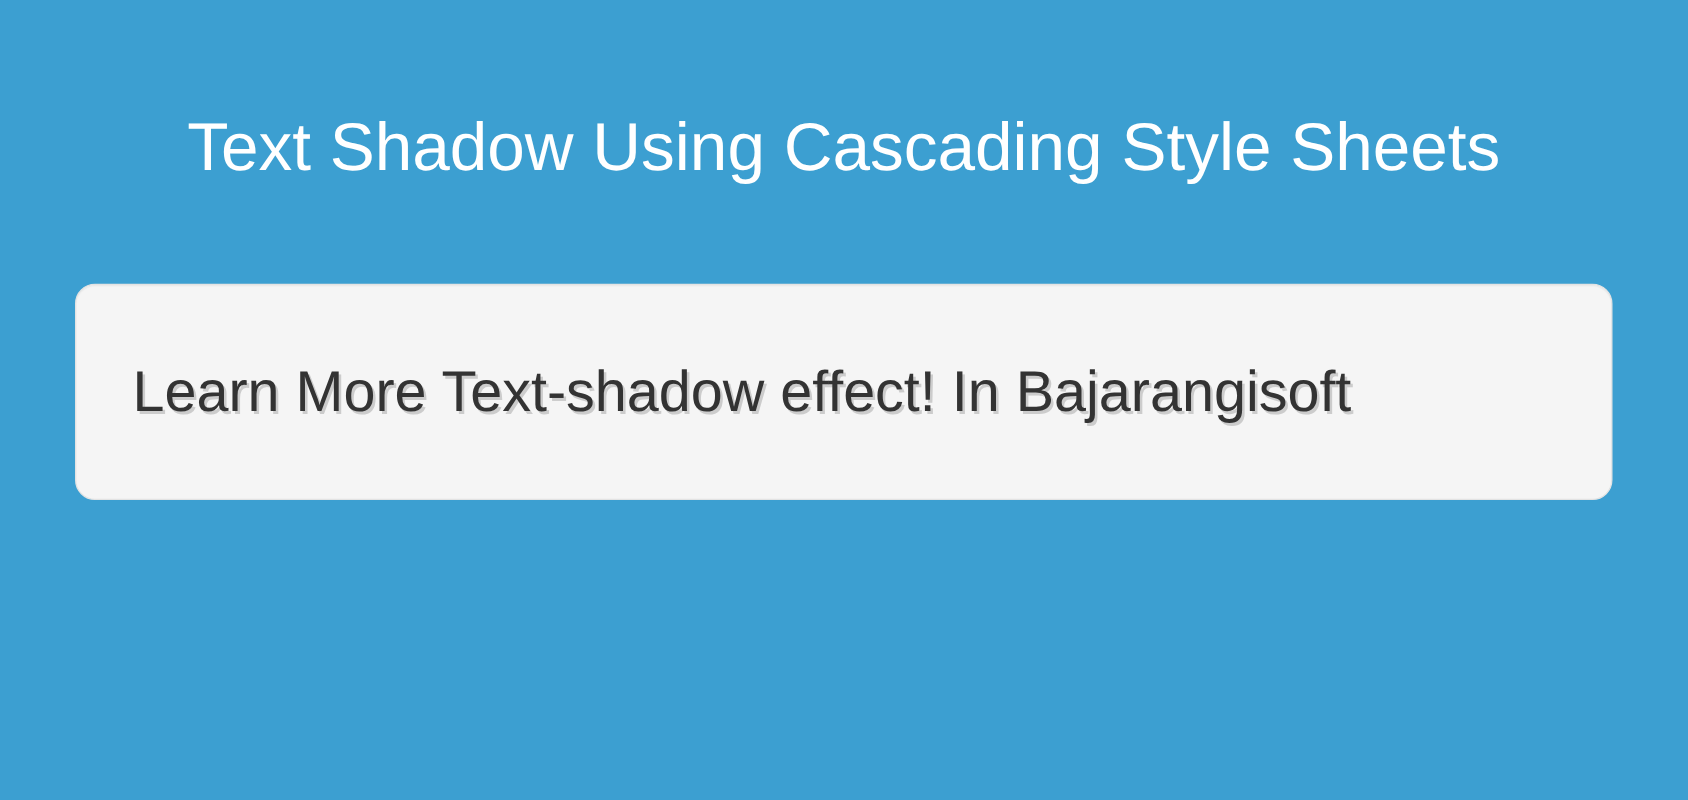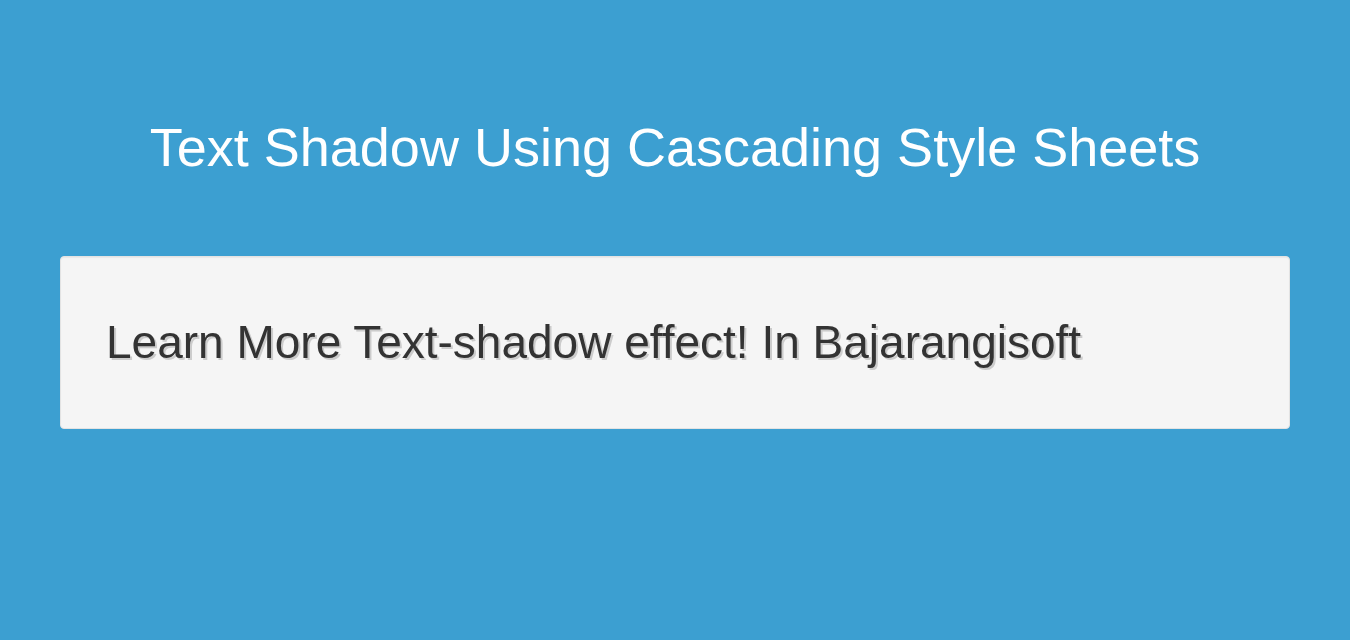--- a/index.html
+++ b/index.html
@@ -8,33 +8,33 @@
       box-sizing: border-box;
     }
     body {
       width: 1350px;
       height: 640px;
       background-color: #3c9fd1;
       font-family: "Helvetica Neue", Helvetica, Arial, sans-serif;
       overflow: hidden;
     }
     .container {
-      padding-top: 116px;
+      padding-top: 87px;
       text-align: center;
     }
     .page-title {
       color: #ffffff;
       font-size: 54px;
       font-weight: 400;
       margin-bottom: 78px;
     }
     .card {
       background-color: #f5f5f5;
       border: 1px solid #e3e3e3;
-      border-radius: 4px;
+      border-radius: 16px;
       margin: 0 60px;
       padding: 60px 45px;
       box-shadow: inset 0 1px 1px rgba(0,0,0,0.05);
       text-align: left;
     }
     .shadow-text {
       color: #333333;
       font-size: 46px;
       font-weight: 400;
       text-shadow: 2px 2px 0 #cccccc;

